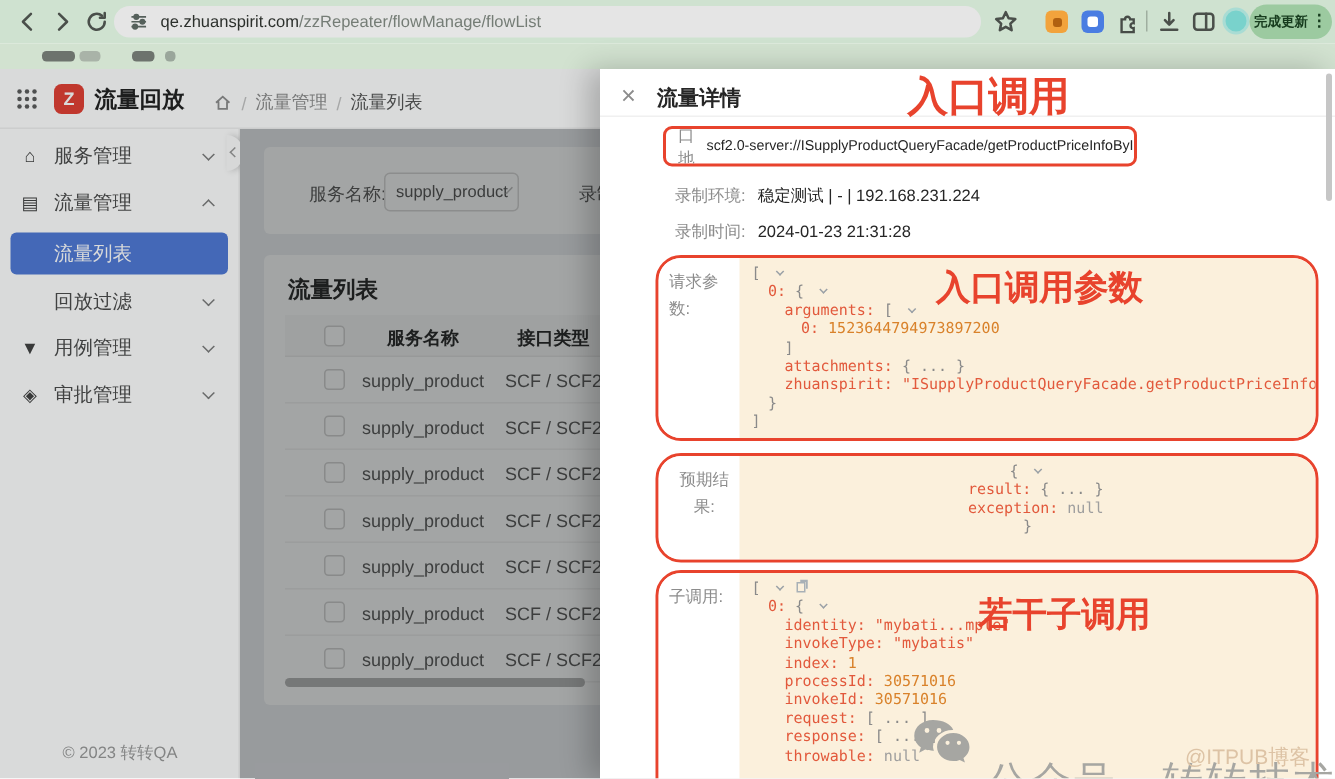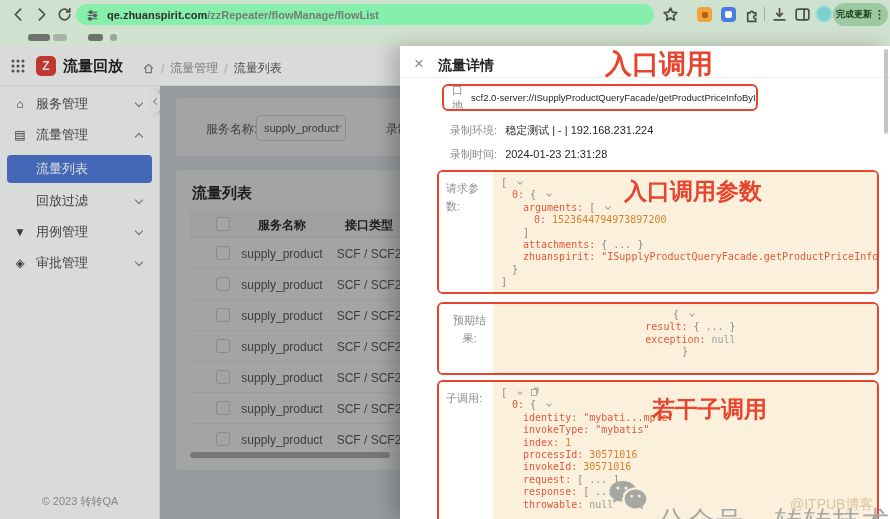--- a/index.html
+++ b/index.html
@@ -4,21 +4,21 @@
 <style>
   * { box-sizing: border-box; margin: 0; padding: 0; }
   html,body { width:890px; height:519px; overflow:hidden; font-family:"Liberation Sans",sans-serif; background:#fff; }
   .abs { position:absolute; }
   #stage { position:relative; width:890px; height:519px; overflow:hidden; }
 
   
   #chrome-bar { left:0; top:0; width:890px; height:29px; background:#cfe2d0; }
   .nav-ic { position:absolute; top:6px; width:17px; height:17px; color:#4a4f4a; }
   .nav-ic svg { width:100%; height:100%; stroke:#4a4f4a; fill:none; stroke-width:1.6; stroke-linecap:round; stroke-linejoin:round; }
-  #url-pill { left:76px; top:4px; width:578px; height:21px; background:#86efac; border-radius:11px; display:flex; align-items:center; padding:0 10px;font-weight:bold; }
+  #url-pill { left:76px; top:4px; width:578px; height:21px; background:#e5e5e5; border-radius:11px; display:flex; align-items:center; padding:0 10px; }
   #tune-icon { width:13px; height:13px; margin-right:8px; }
   #tune-icon svg { width:100%; height:100%; stroke:#55605b; stroke-width:1.4; fill:#55605b; }
   .url-host { font-size:11px; color:#2c302c; }
   .url-path { font-size:11px; color:#757d76; }
   .ext-ic { position:absolute; top:6px; width:17px; height:17px; }
   .ext-ic svg { width:100%; height:100%; stroke:#474c47; fill:none; stroke-width:1.5; stroke-linecap:round; }
   #ext-orange { background:#f2a33c; border-radius:4px; width:15px; height:15px; top:7px; }
   #ext-orange i { display:block; width:6px; height:6px; background:#b06010; border-radius:2px; margin:4.5px auto; }
   #ext-blue { background:#4a7de2; border-radius:4px; width:15px; height:15px; top:7px; }
   #ext-blue i { display:block; width:7px; height:7px; background:#fff; border-radius:2px; margin:4px auto; }
@@ -91,21 +91,21 @@
   #annot-result { left:226px; top:268px; font-size:23px; }
   #annot-subcalls { left:252px; top:348px; font-size:23px; }
   .redbox { position:absolute; border:2px solid #e8432d; border-radius:6px; overflow:hidden; }
   #box-addr { left:42px; top:38px; width:316px; height:27px; display:flex; align-items:center; padding-left:8px; background:#fff; }
   #box-addr .flabel { margin-right:5px; }
   #addr-value { font-size:9.5px; color:#262626; white-space:nowrap; }
   .fieldrow { position:absolute; left:50px; font-size:11px; }
   .flabel { font-size:11px; color:#8c8c8c; }
   .fvalue { font-size:11px; color:#262626; margin-left:5px; }
   #row-env { top:77px; } #row-time { top:101px; }
-  .jsonbox { display:flex; align-items:stretch; background:#fff; }
+  .jsonbox { display:flex; align-items:stretch; background:#fff;border-radius:17px; }
   #box-request { left:37px; top:124px; width:442px; height:124px; }
   #box-expected { left:37px; top:256px; width:442px; height:73px;text-align:center; }
   #box-subcalls { left:37px; top:334px; width:442px; height:200px; }
   .jlabel-col { width:54px; padding:6px 0 0 7px; background:#fff; flex:none; }
   .jarea { flex:1; background:#fbf0dc; padding:5px 8px; font-family:"DejaVu Sans Mono",monospace; font-size:10px; line-height:12.4px; }
   .jline { white-space:nowrap; }
   .jt-b { color:#8a8a8a; }
   .jt-k { color:#e2593c; }
   .jt-n { color:#d9822b; }
   .jt-s { color:#e2593c; }

